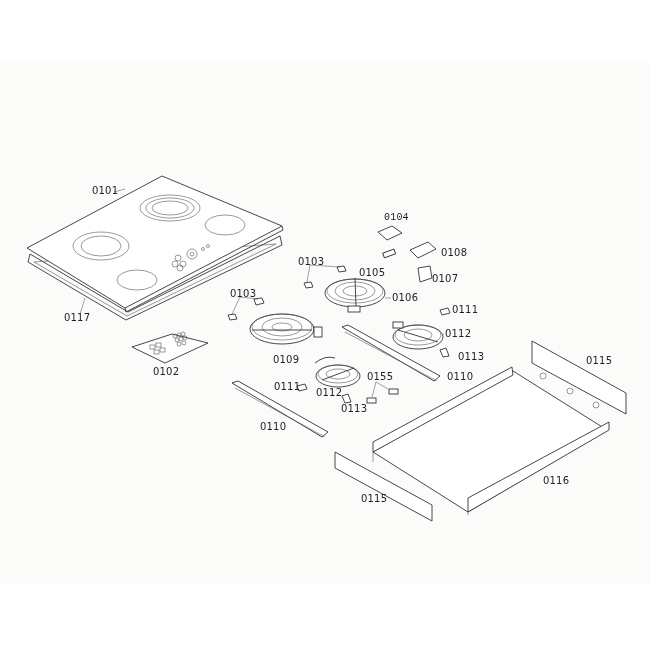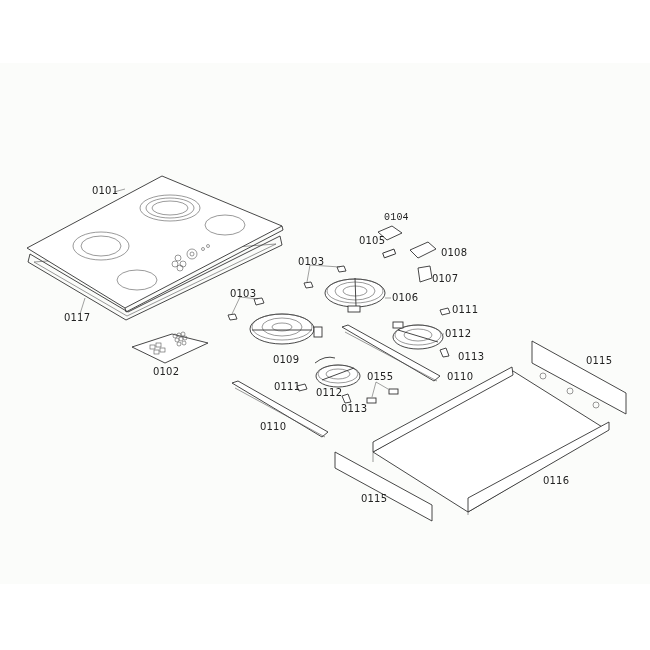--- a/index.html
+++ b/index.html
@@ -166,21 +166,21 @@
     <polygon class="fillw" points="335,452 432,505 432,521 335,468"></polygon>
   </g>
 </svg>
 
 <div class="lbl" style="left:92px;top:186px;">0101</div>
 <div class="lbl" style="left:64px;top:313px;">0117</div>
 <div class="lbl" style="left:153px;top:367px;">0102</div>
 <div class="lbl" style="left:230px;top:289px;">0103</div>
 <div class="lbl" style="left:298px;top:257px;">0103</div>
 <div class="lbl" style="left:384px;top:213px;font-family:Liberation Mono, monospace;">0104</div>
-<div class="lbl" style="left:359px;top:236px;">0105</div>
+<div class="lbl" style="left:359px;top:268px;">0105</div>
 <div class="lbl" style="left:392px;top:293px;">0106</div>
 <div class="lbl" style="left:432px;top:274px;">0107</div>
 <div class="lbl" style="left:441px;top:248px;text-align:center;">0108</div>
 <div class="lbl" style="left:273px;top:355px;">0109</div>
 <div class="lbl" style="left:260px;top:422px;">0110</div>
 <div class="lbl" style="left:447px;top:372px;">0110</div>
 <div class="lbl" style="left:274px;top:382px;">0111</div>
 <div class="lbl" style="left:452px;top:305px;">0111</div>
 <div class="lbl" style="left:316px;top:388px;">0112</div>
 <div class="lbl" style="left:445px;top:329px;">0112</div>

